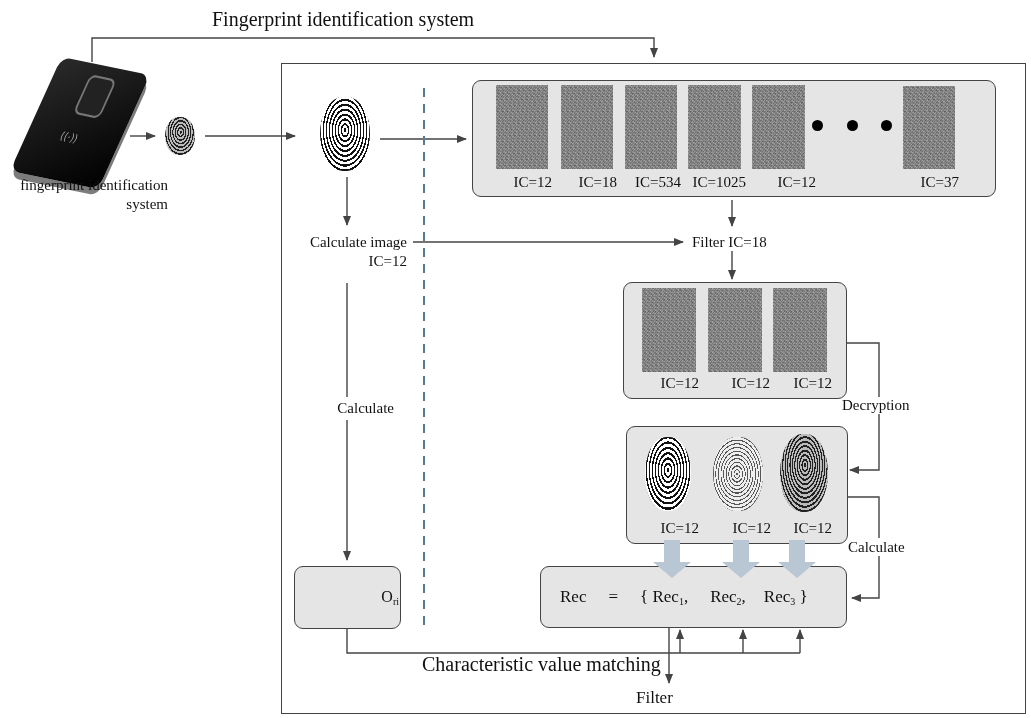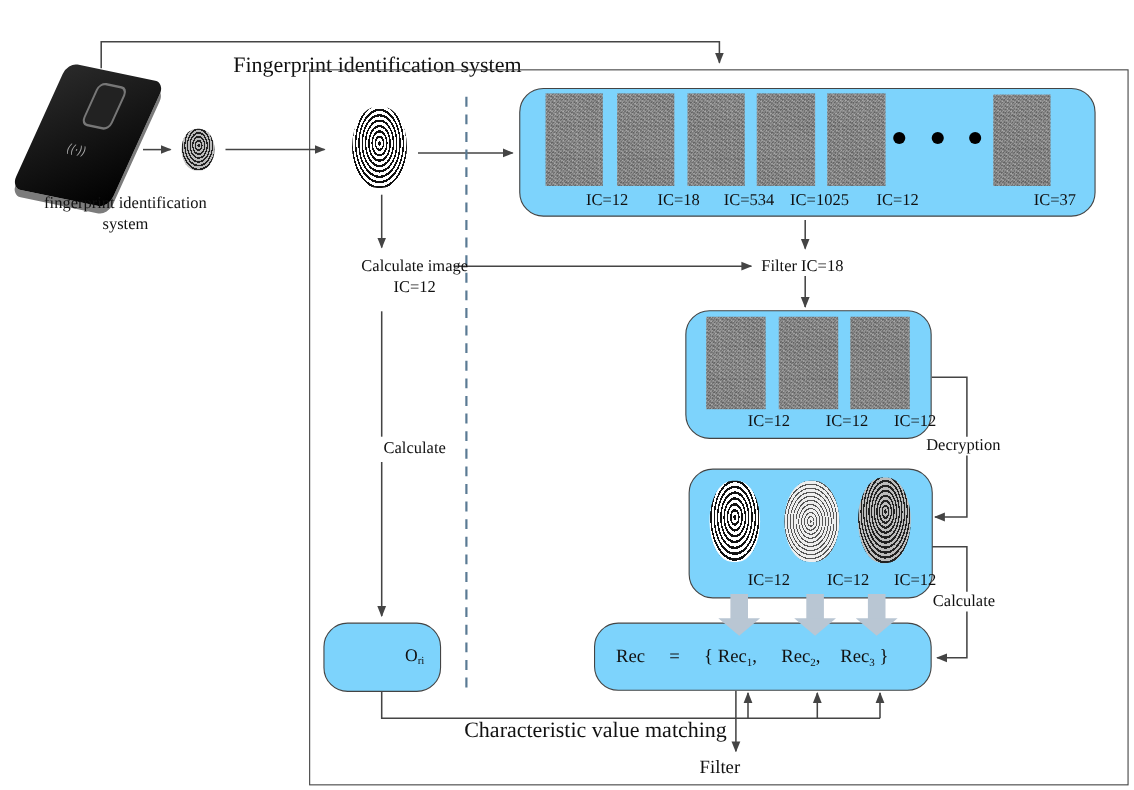--- a/index.html
+++ b/index.html
@@ -1,24 +1,24 @@
 <!DOCTYPE html>
 <html><head>
 <meta charset="utf-8">
 <style>
   html, body { margin: 0; padding: 0; background: #ffffff; }
   body { width: 1031px; height: 718px; position: relative; overflow: hidden;
          font-family: "Liberation Serif", "DejaVu Serif", serif; color: #111; }
   .txt { position: absolute; white-space: nowrap; font-size: 15px; line-height: 17px; }
   .title { font-size: 20px; line-height: 22px; }
-  .center { text-align: center; margin-left: 30px; }
+  .center { text-align: right; }
   svg.lines { position: absolute; left: 0; top: 0; }
   .frame { position: absolute; left: 281px; top: 63px; width: 745px; height: 651px;
            border: 1px solid #444; box-sizing: border-box; }
-  .rbox { position: absolute; border: 1.4px solid #444; border-radius: 22px; background: #7dd3fc; box-sizing: border-box; }
+  .rbox { position: absolute; border: 1.4px solid #444; border-radius: 9px; background: #e5e5e5; box-sizing: border-box; }
   .noise { position: absolute; background-color: #8a8a8a;
            background-image:
              repeating-linear-gradient(37deg, rgba(255,255,255,.18) 0 1px, transparent 1px 3px),
              repeating-linear-gradient(-53deg, rgba(0,0,0,.18) 0 1px, transparent 1px 2px),
              repeating-linear-gradient(90deg, rgba(255,255,255,.10) 0 1px, transparent 1px 4px),
              repeating-linear-gradient(0deg, rgba(0,0,0,.12) 0 1px, transparent 1px 3px); }
   .dot { position: absolute; width: 11px; height: 11px; border-radius: 50%; background: #000; }
   .fp { position: absolute; border-radius: 50% / 55%; }
   .fp-dark { background:
       repeating-radial-gradient(ellipse at 50% 45%, #111 0 1.3px, #fff 1.3px 3px); }
@@ -34,21 +34,21 @@
   .device-wave { position: absolute; left: 36px; top: 64px; color: #aaa; font-size: 10px; font-family: "DejaVu Sans", sans-serif; }
   .sub { font-size: 10px; vertical-align: -3px; }
   .fatarrow { position: absolute; width: 16px; height: 26px; background: #b9c6d3; }
   .fatarrow::after { content: ""; position: absolute; left: -11px; top: 22px;
                      border-left: 19px solid transparent; border-right: 19px solid transparent;
                      border-top: 16px solid #b9c6d3; }
 </style>
 </head>
 <body>
 
-<div class="txt title" style="left:212px; top:8px;margin-top:40px;">Fingerprint identification system</div>
+<div class="txt title" style="left:212px; top:8px;">Fingerprint identification system</div>
 
 <div class="frame"></div>
 
 <svg class="lines" width="1031" height="718">
   <defs>
     <marker id="ah" markerWidth="10" markerHeight="10" refX="9" refY="5" orient="auto" markerUnits="userSpaceOnUse">
       <path d="M0,1 L10,5 L0,9 Z" fill="#444"></path>
     </marker>
   </defs>
   <g stroke="#444" stroke-width="1.4" fill="none">

